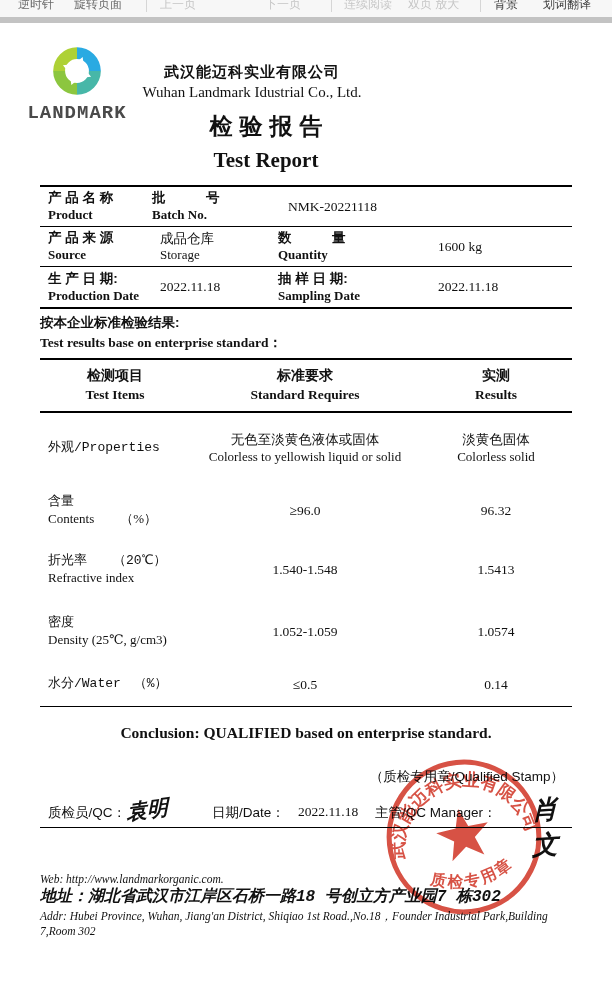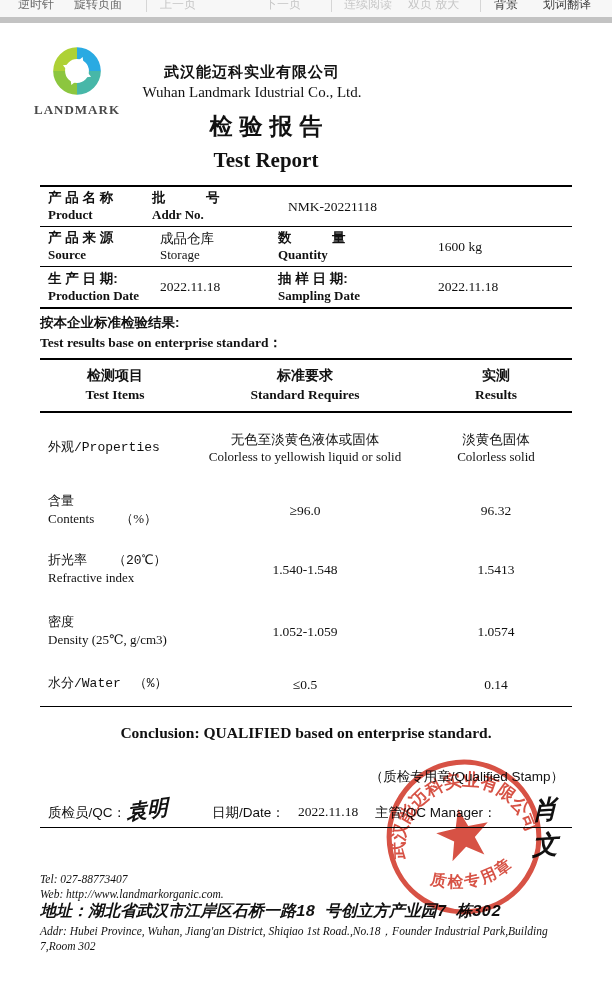--- a/index.html
+++ b/index.html
@@ -17,22 +17,22 @@
   .toolbar-strip { position:absolute; left:0; top:17px; width:612px; height:6px; background:#c3c3c3; }
 
   
   .page { position:relative; width:612px; height:970px; background:#fff; }
   .content { position:relative; margin-left:40px; width:532px; }
 
   
   .doc-header { position:relative; height:162px; }
   .logo { position:absolute; left:22px; top:22px; width:110px; text-align:center; }
   .logo svg { width:52px; height:52px; }
-  .logo-text { font-family:Liberation Serif, serif; font-weight:bold;
-    font-size:13px; letter-spacing:1px; color:#4a4a4a; margin-top:1px; }
+  .logo-text { font-family:Liberation Mono, monospace; font-weight:bold;
+    font-size:19px; letter-spacing:1px; color:#4a4a4a; margin-top:1px; }
   .company { position:absolute; left:0; top:40px; width:532px; text-align:center;
     transform:translateX(-14px); }
   .company-cn { font-family:"Liberation Sans","DejaVu Sans",sans-serif; font-weight:bold;
     font-size:15px; letter-spacing:1px; }
   .company-en { font-size:15px; margin-top:2px; }
   .title-cn { position:absolute; left:0; top:88px; width:532px; text-align:center;
     font-family:"Liberation Sans","DejaVu Sans",sans-serif; font-weight:bold; font-size:23px;
     letter-spacing:7px; text-indent:7px; }
   .title-en { position:absolute; left:0; top:125px; width:532px; text-align:center;
     font-weight:bold; font-size:21px; }
@@ -148,21 +148,21 @@
   <div class="content">
 
     <div class="ptable">
       <div class="prow">
         <div class="cell">
           <div class="lab-cn">产 品 名 称</div>
           <div class="lab-en">Product</div>
         </div>
         <div class="cell" style="padding-left:0">
           <div class="lab-cn">批　　　号</div>
-          <div class="lab-en">Addr No.</div>
+          <div class="lab-en">Batch No.</div>
         </div>
         <div class="cell val-single pad10">NMK-20221118</div>
       </div>
       <div class="prow">
         <div class="cell">
           <div class="lab-cn">产 品 来 源</div>
           <div class="lab-en">Source</div>
         </div>
         <div class="cell">
           <div class="val-cn">成品仓库</div>
@@ -265,21 +265,20 @@
     <div class="sigrow">
       <span class="lbl sig-qc-label">质检员/QC：</span>
       <span class="sig-qc"><span class="handwriting">袁明</span></span>
       <span class="lbl sig-date-label">日期/Date：</span>
       <span class="sig-date">2022.11.18</span>
       <span class="lbl sig-mgr-label">主管/QC Manager：</span>
       <span class="sig-mgr"><span class="handwriting big">肖文</span></span>
     </div>
 
     <div class="footer">
-      <div class="f-line">Tel: 027-88773407</div>
       <div class="f-line">Web: http://www.landmarkorganic.com.</div>
       <div class="f-cn">地址：湖北省武汉市江岸区石桥一路18 号创立方产业园7 栋302</div>
       <div class="f-line">Addr: Hubei Province, Wuhan, Jiang'an District, Shiqiao 1st Road.,No.18，Founder Industrial Park,Building</div>
       <div class="f-line">7,Room 302</div>
     </div>
   </div>
 
   <div class="stamp">
     <svg viewBox="0 0 160 160" width="164" height="164">
       <circle cx="80" cy="80" r="73" fill="none" stroke="#d23a2b" stroke-width="5"></circle>

